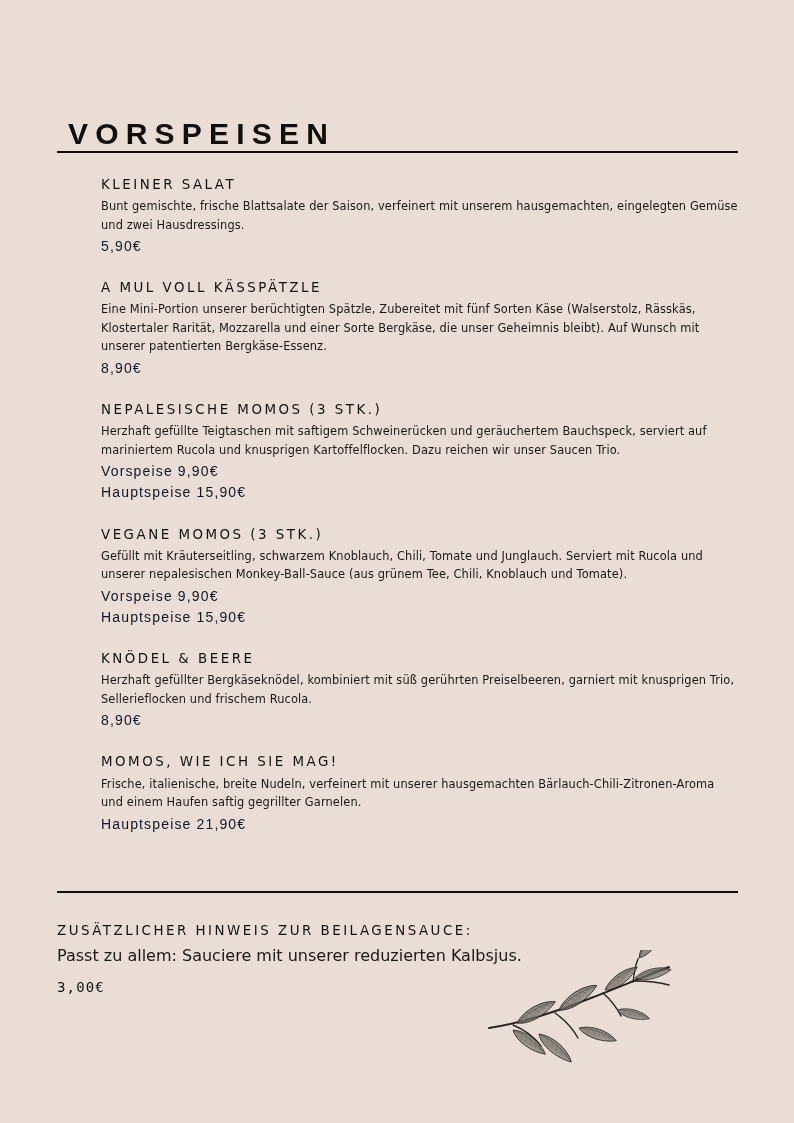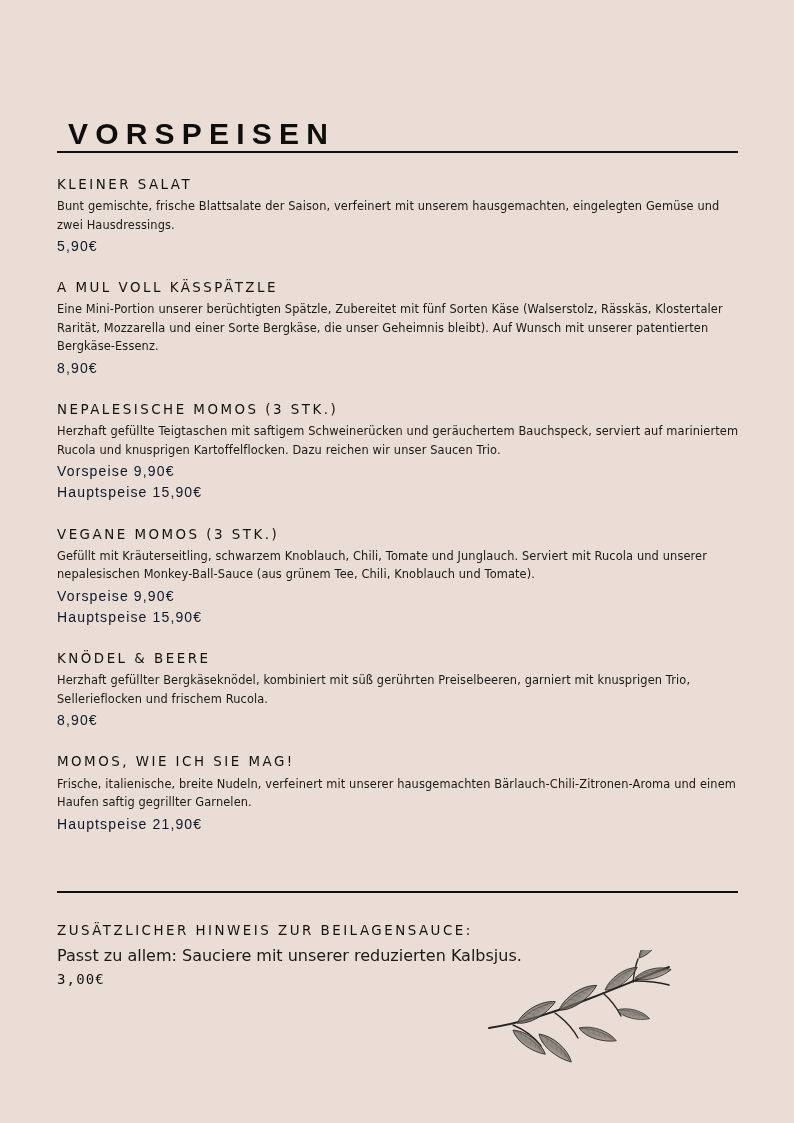--- a/index.html
+++ b/index.html
@@ -49,21 +49,21 @@
   .rule-bottom { top: 891px; }
 
   
   .items {
     position: absolute;
     left: 57px;
     top: 176px;
     width: 682px;
   }
 
-  .item { margin-bottom: 22px; }
+  .item { margin-bottom: 22px; margin-left: 44px; }
   .item:last-child { margin-bottom: 0; }
 
   .item-name {
     font-family: "DejaVu Sans", sans-serif;
     font-size: 13.4px;
     font-weight: 400;
     letter-spacing: 2.5px;
     color: #14120f;
     line-height: 1.35;
     margin-bottom: 3px;
@@ -109,21 +109,21 @@
     margin-bottom: 3px;
     white-space: nowrap;
   }
   .note-desc {
     font-family: "DejaVu Sans", sans-serif;
     font-size: 16px;
     line-height: 1.62;
     color: #1b1815;
   }
   .note-price {
-    margin-top: 2px;
+    margin-top: 10px;
     font-family: "DejaVu Sans Mono", monospace;
     font-size: 14px;
     letter-spacing: 1.15px;
     color: #14120f;
   }
 
   
   .sprig {
     position: absolute;
     left: 483px;

